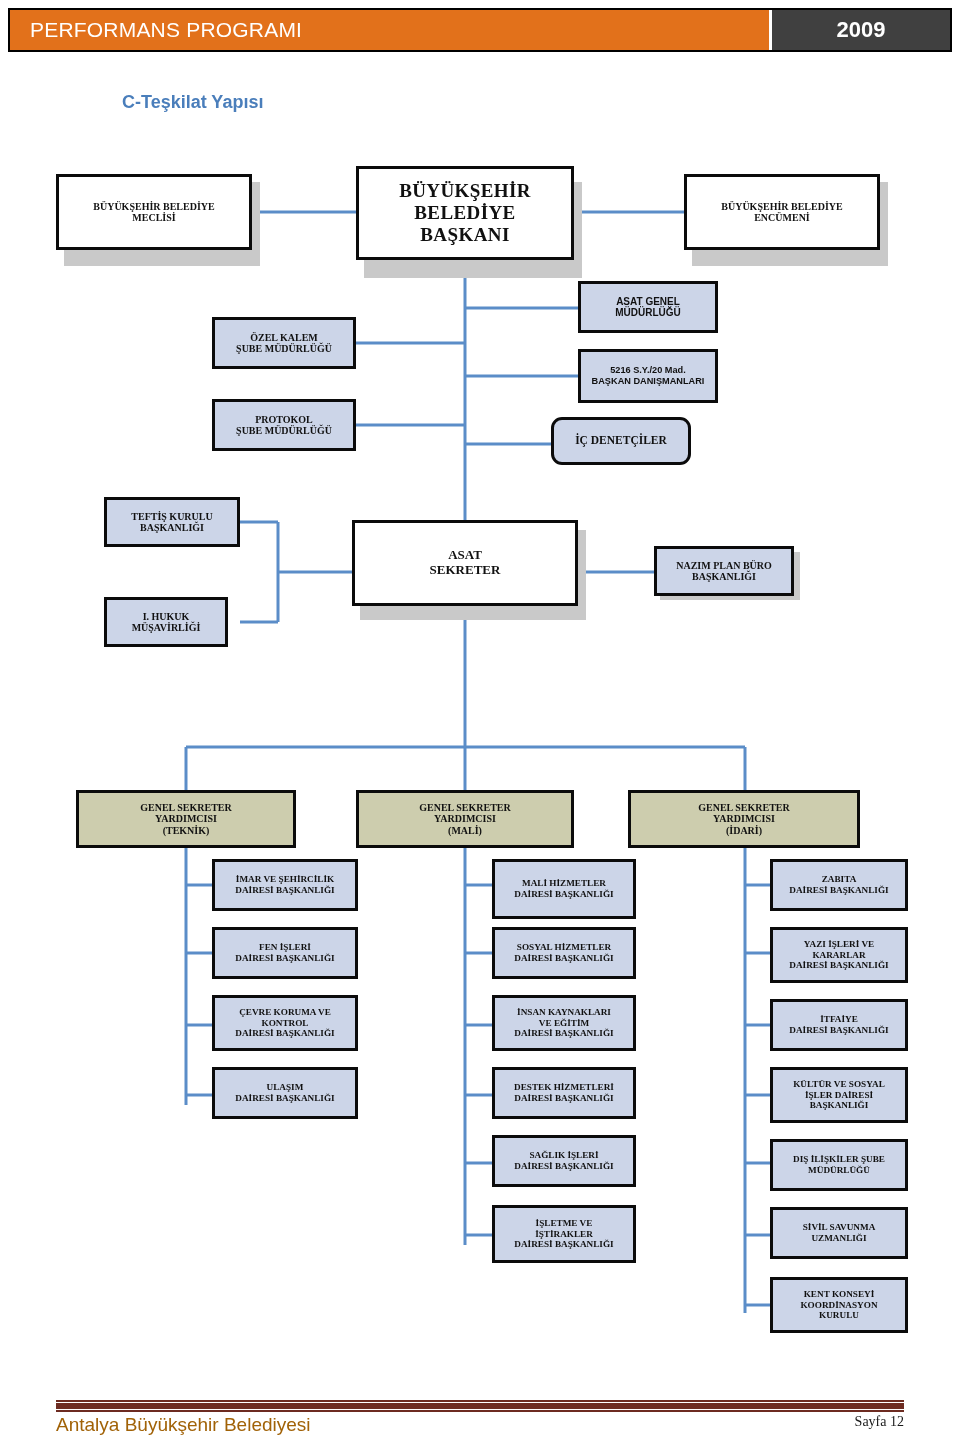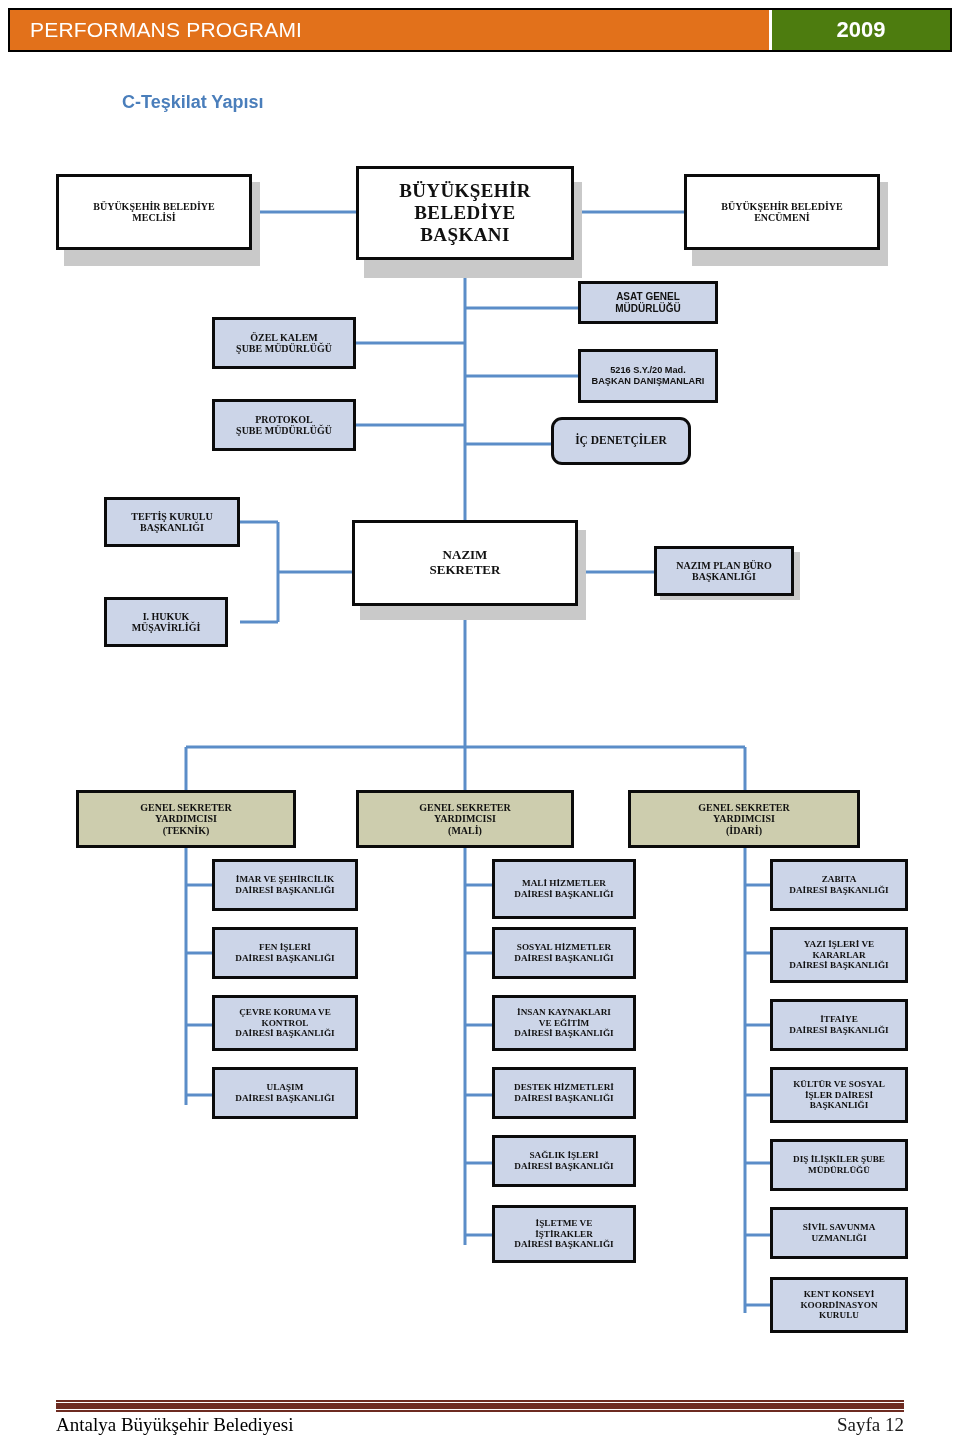--- a/index.html
+++ b/index.html
@@ -29,21 +29,21 @@
   }
   .header-orange span{
     color:#ffffff;
     font-family:"Liberation Sans", sans-serif;
     font-size:21px;
     font-weight:400;
     letter-spacing:.2px;
   }
   .header-green{
     width:178px;
-    background:#4d7c0f;
+    background:#404040;
     display:flex;align-items:center;justify-content:center;
   }
   .header-green span{
     color:#ffffff;
     font-family:"Liberation Sans", sans-serif;
     font-size:22px;
     font-weight:bold;
   }
 
   
@@ -103,26 +103,26 @@
   
   .footer-rule{
     position:absolute;left:56px;top:1402px;width:848px;height:6px;
     background:#6d2b21;
     border-top:1px solid #ffffff;
     border-bottom:1px solid #ffffff;
     box-shadow:0 -2px 0 #6d2b21, 0 2px 0 #6d2b21;
   }
   .footer-left{
     position:absolute;left:56px;top:1414px;
-    font-size:19px;color:#000000;
-    font-family:Liberation Serif, serif;
+    font-size:19px;color:#a16207;
+    font-family:Liberation Sans, sans-serif;
   }
   .footer-right{
     position:absolute;right:56px;top:1414px;
-    font-size:19px;color:#1a1a1a;
+    font-size:14px;color:#1a1a1a;
     font-family:"Liberation Serif", serif;
   }
 </style>
 </head>
 <body>
 
 <div class="header-wrap">
   <div class="header-orange">
     <span>PERFORMANS PROGRAMI</span>
   </div>
@@ -212,21 +212,21 @@
 
   <div class="node n-blue sz-sm" style="left:212px;top:167px;width:144px;height:52px;">
     <span class="lbl">ÖZEL KALEM
 ŞUBE MÜDÜRLÜĞÜ</span>
   </div>
   <div class="node n-blue sz-sm" style="left:212px;top:249px;width:144px;height:52px;">
     <span class="lbl">PROTOKOL
 ŞUBE MÜDÜRLÜĞÜ</span>
   </div>
 
-  <div class="node n-blue sz-sm sans" style="left:578px;top:131px;width:140px;height:43px;">
+  <div class="node n-blue sz-sm sans" style="left:578px;top:131px;width:140px;height:52px;">
     <span class="lbl">ASAT GENEL
 MÜDÜRLÜĞÜ</span>
   </div>
   <div class="node n-blue sz-xs sans" style="left:578px;top:199px;width:140px;height:54px;">
     <span class="lbl">5216 S.Y./20 Mad.
 BAŞKAN DANIŞMANLARI</span>
   </div>
   <div class="node n-blue sz-md" style="left:551px;top:267px;width:140px;height:48px;border-radius:11px;">
     <span class="lbl">İÇ DENETÇİLER</span>
   </div>
@@ -235,21 +235,21 @@
     <span class="lbl">TEFTİŞ KURULU
 BAŞKANLIĞI</span>
   </div>
   <div class="node n-blue sz-sm" style="left:104px;top:447px;width:124px;height:50px;">
     <span class="lbl">I. HUKUK
 MÜŞAVİRLİĞİ</span>
   </div>
 
   <div class="shadow" style="left:360px;top:380px;width:226px;height:90px;"></div>
   <div class="node n-white sz-lg" style="left:352px;top:370px;width:226px;height:86px;">
-    <span class="lbl">NAZIM
+    <span class="lbl">ASAT
 SEKRETER</span>
   </div>
 
   <div class="shadow" style="left:660px;top:402px;width:140px;height:48px;"></div>
   <div class="node n-blue sz-sm" style="left:654px;top:396px;width:140px;height:50px;align-items:center;">
     <span class="lbl">NAZIM PLAN BÜRO
 BAŞKANLIĞI</span>
   </div>
 
   <div class="node n-khaki sz-sm" style="left:76px;top:640px;width:220px;height:58px;">

